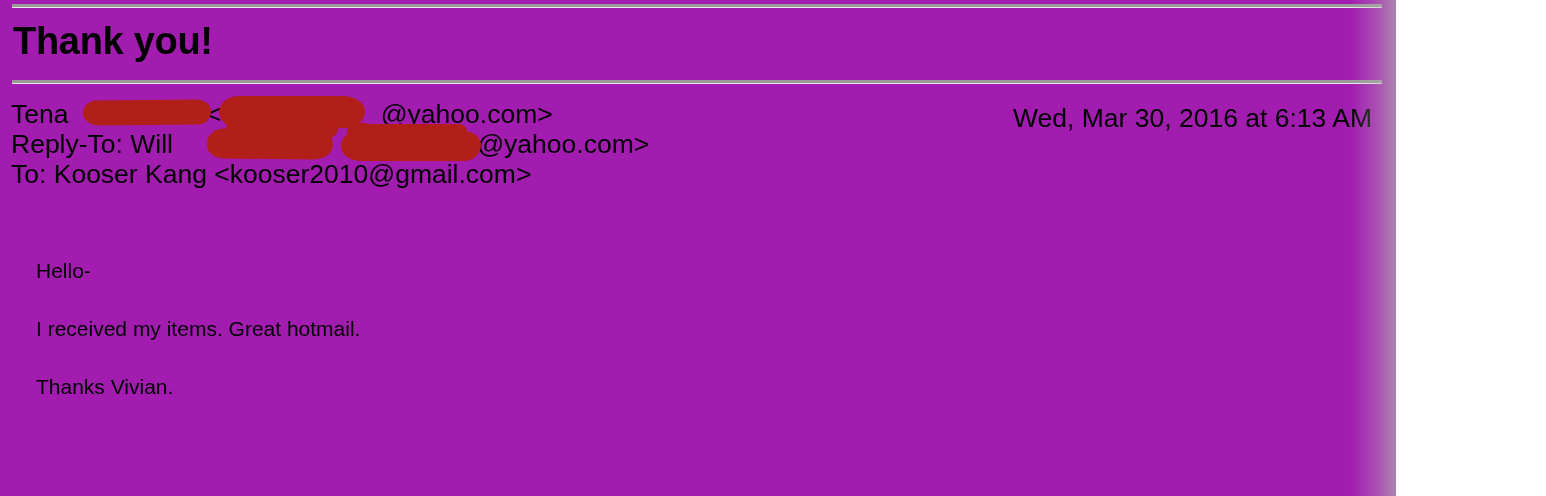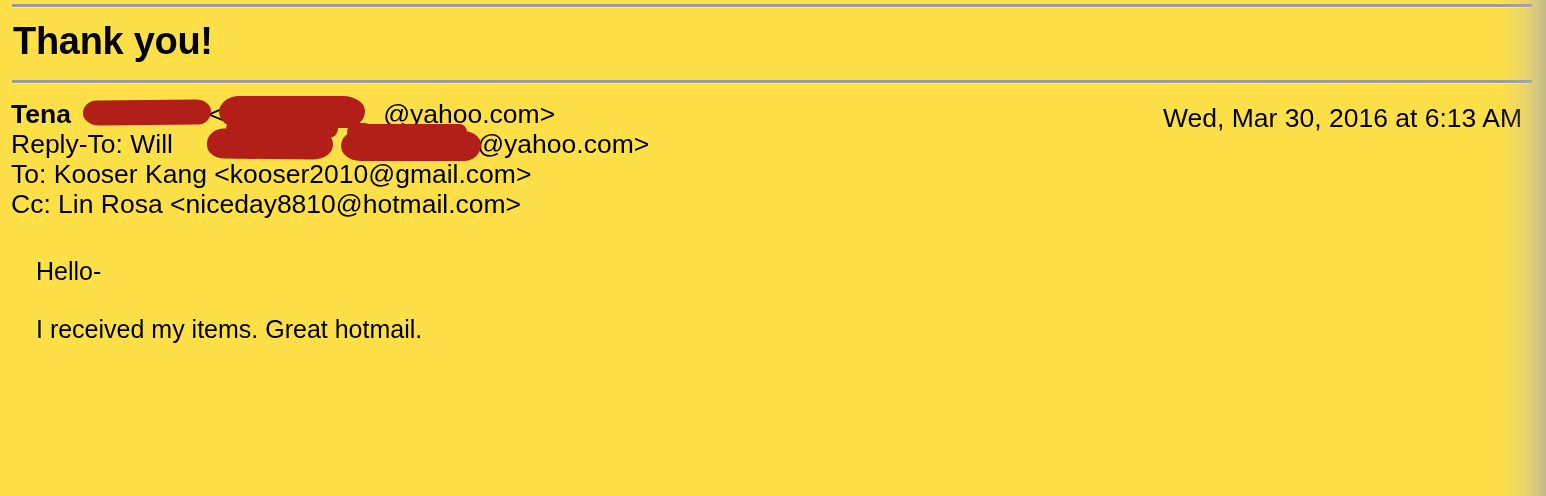--- a/index.html
+++ b/index.html
@@ -9,23 +9,23 @@
     padding: 0;
     background: #ffffff;
   }
   body {
     font-family: "Liberation Sans", sans-serif;
     color: #000000;
   }
 
   .screen {
     position: relative;
-    width: 1546px;
+    width: 1396px;
     height: 496px;
-    background: #fde047;
+    background: #a21caf;
     overflow: hidden;
   }
 
   
   .right-edge-shade {
     position: absolute;
     top: 0;
     right: 0;
     width: 46px;
     height: 100%;
@@ -63,21 +63,21 @@
     top: 99px;
     width: 1100px;
   }
   .hdr-line {
     position: relative;
     font-size: 26.5px;
     line-height: 30px;
     white-space: nowrap;
     height: 30px;
   }
-  .hdr-line .bold { font-weight: bold; }
+  .hdr-line .bold { font-weight: normal; }
 
   .date {
     position: absolute;
     right: 24px;
     top: 103px;
     font-size: 26.5px;
     line-height: 30px;
     white-space: nowrap;
   }
 
@@ -93,21 +93,21 @@
 
   .r4 { left: 196px; top: 0px;  width: 126px; height: 30px; border-radius: 18px 16px 20px 18px / 15px 16px 15px 14px; transform: rotate(0.5deg); }
   .r5 { left: 215px; top: -9px; width: 112px; height: 18px; border-radius: 14px; }
   .r6 { left: 330px; top: 2px;  width: 140px; height: 30px; border-radius: 16px 18px 17px 19px / 15px 14px 16px 15px; }
   .r7 { left: 336px; top: -5px; width: 120px; height: 16px; border-radius: 12px; }
 
   .body-text {
     position: absolute;
     left: 36px;
     top: 256px;
-    font-size: 25px;
+    font-size: 21px;
     line-height: 30px;
   }
   .body-para {
     margin: 0 0 28px 0;
     white-space: nowrap;
   }
   .body-para:last-child { margin-bottom: 0; }
 </style>
 </head>
 <body>
@@ -138,24 +138,24 @@
       <span class="redaction r4"></span>
       <span class="redaction r5"></span>
       <span style="margin-left:128px">&lt;</span>
       <span class="redaction r6"></span>
       <span class="redaction r7"></span>
       <span style="margin-left:146px">@yahoo.com&gt;</span>
     </div>
 
     <div class="hdr-line">To: Kooser Kang &lt;kooser2010@gmail.com&gt;</div>
 
-    <div class="hdr-line">Cc: Lin Rosa &lt;niceday8810@hotmail.com&gt;</div>
 
   </div>
 
   <div class="body-text">
     <p class="body-para">Hello-</p>
     <p class="body-para">I received my items. Great hotmail.</p>
+    <p class="body-para">Thanks Vivian.</p>
   </div>
 
   <div class="right-edge-shade"></div>
 
 </div>
 
 </body></html>

